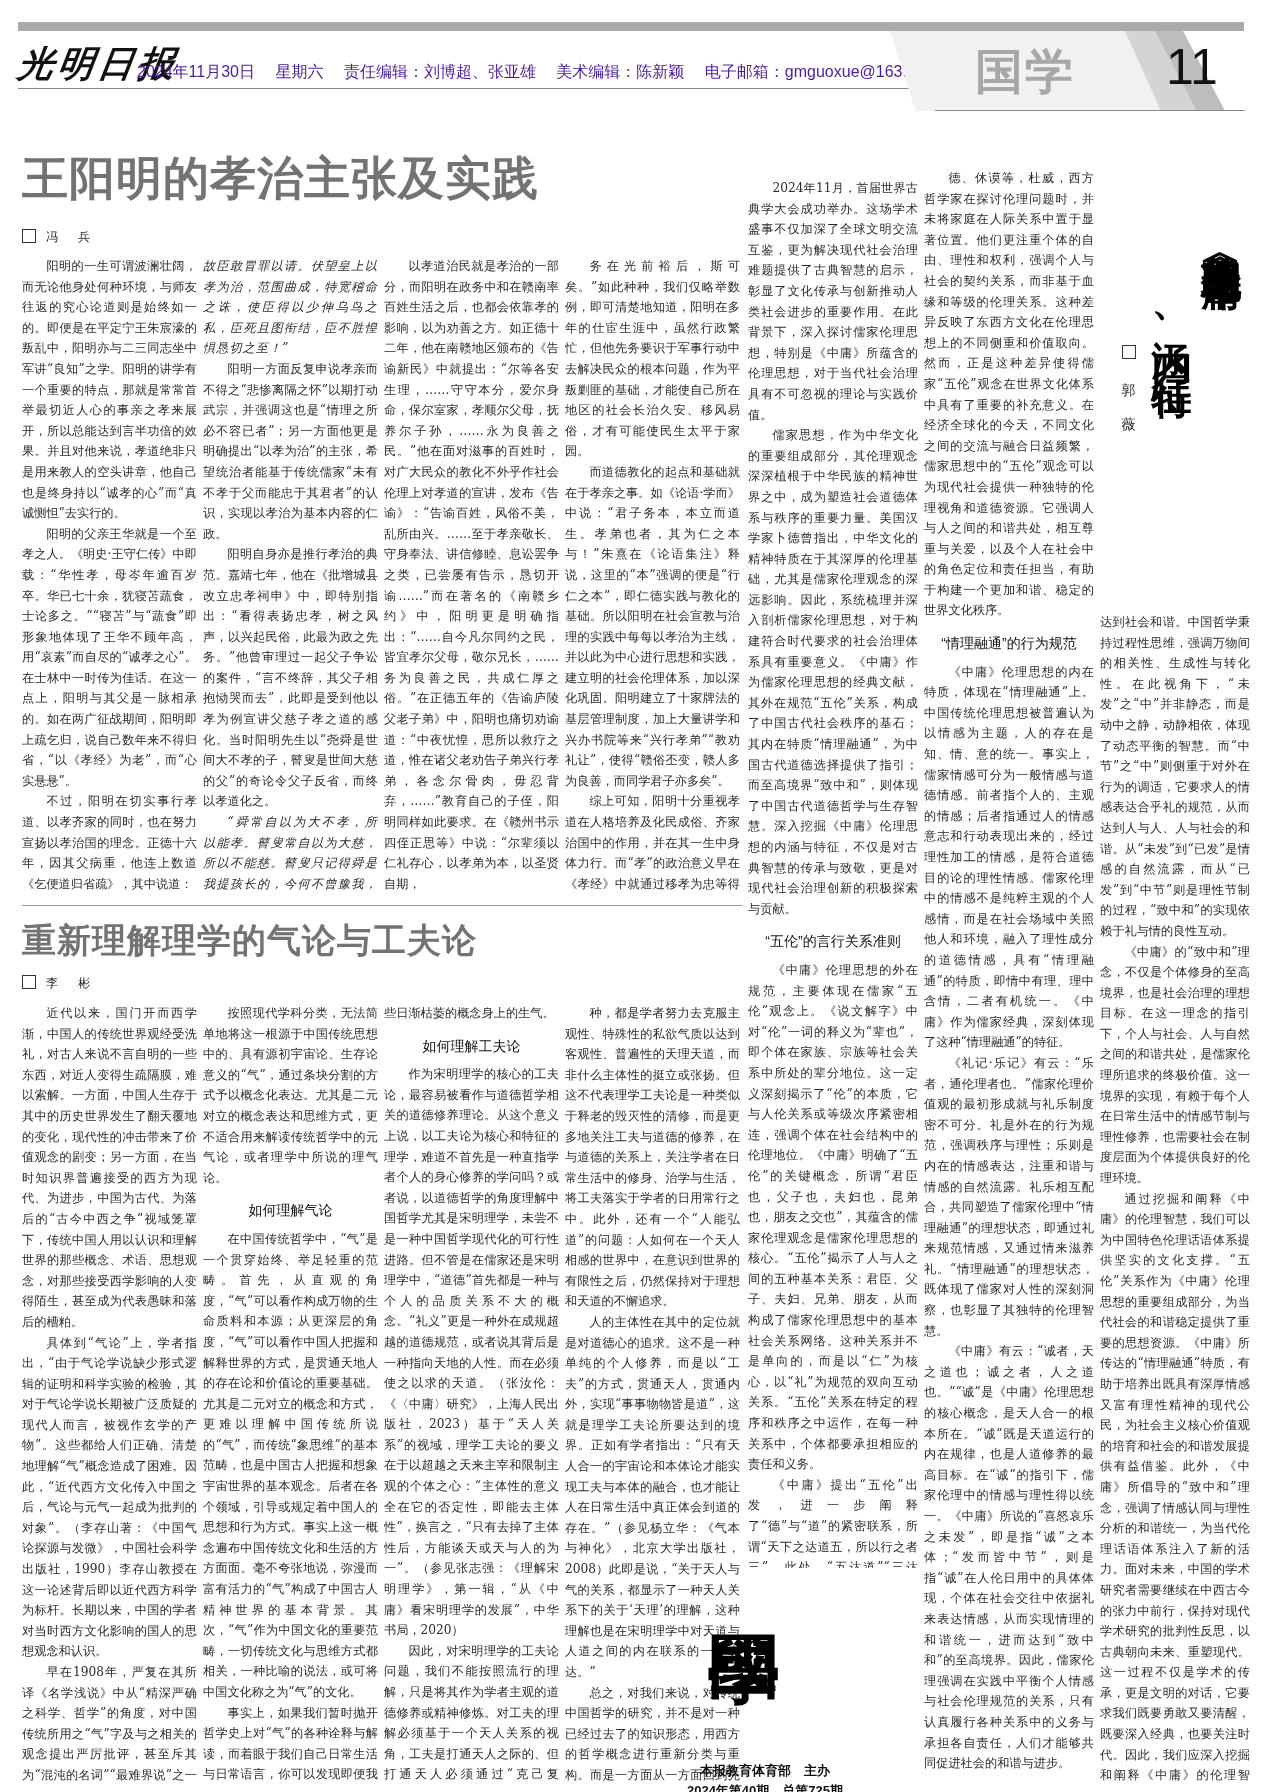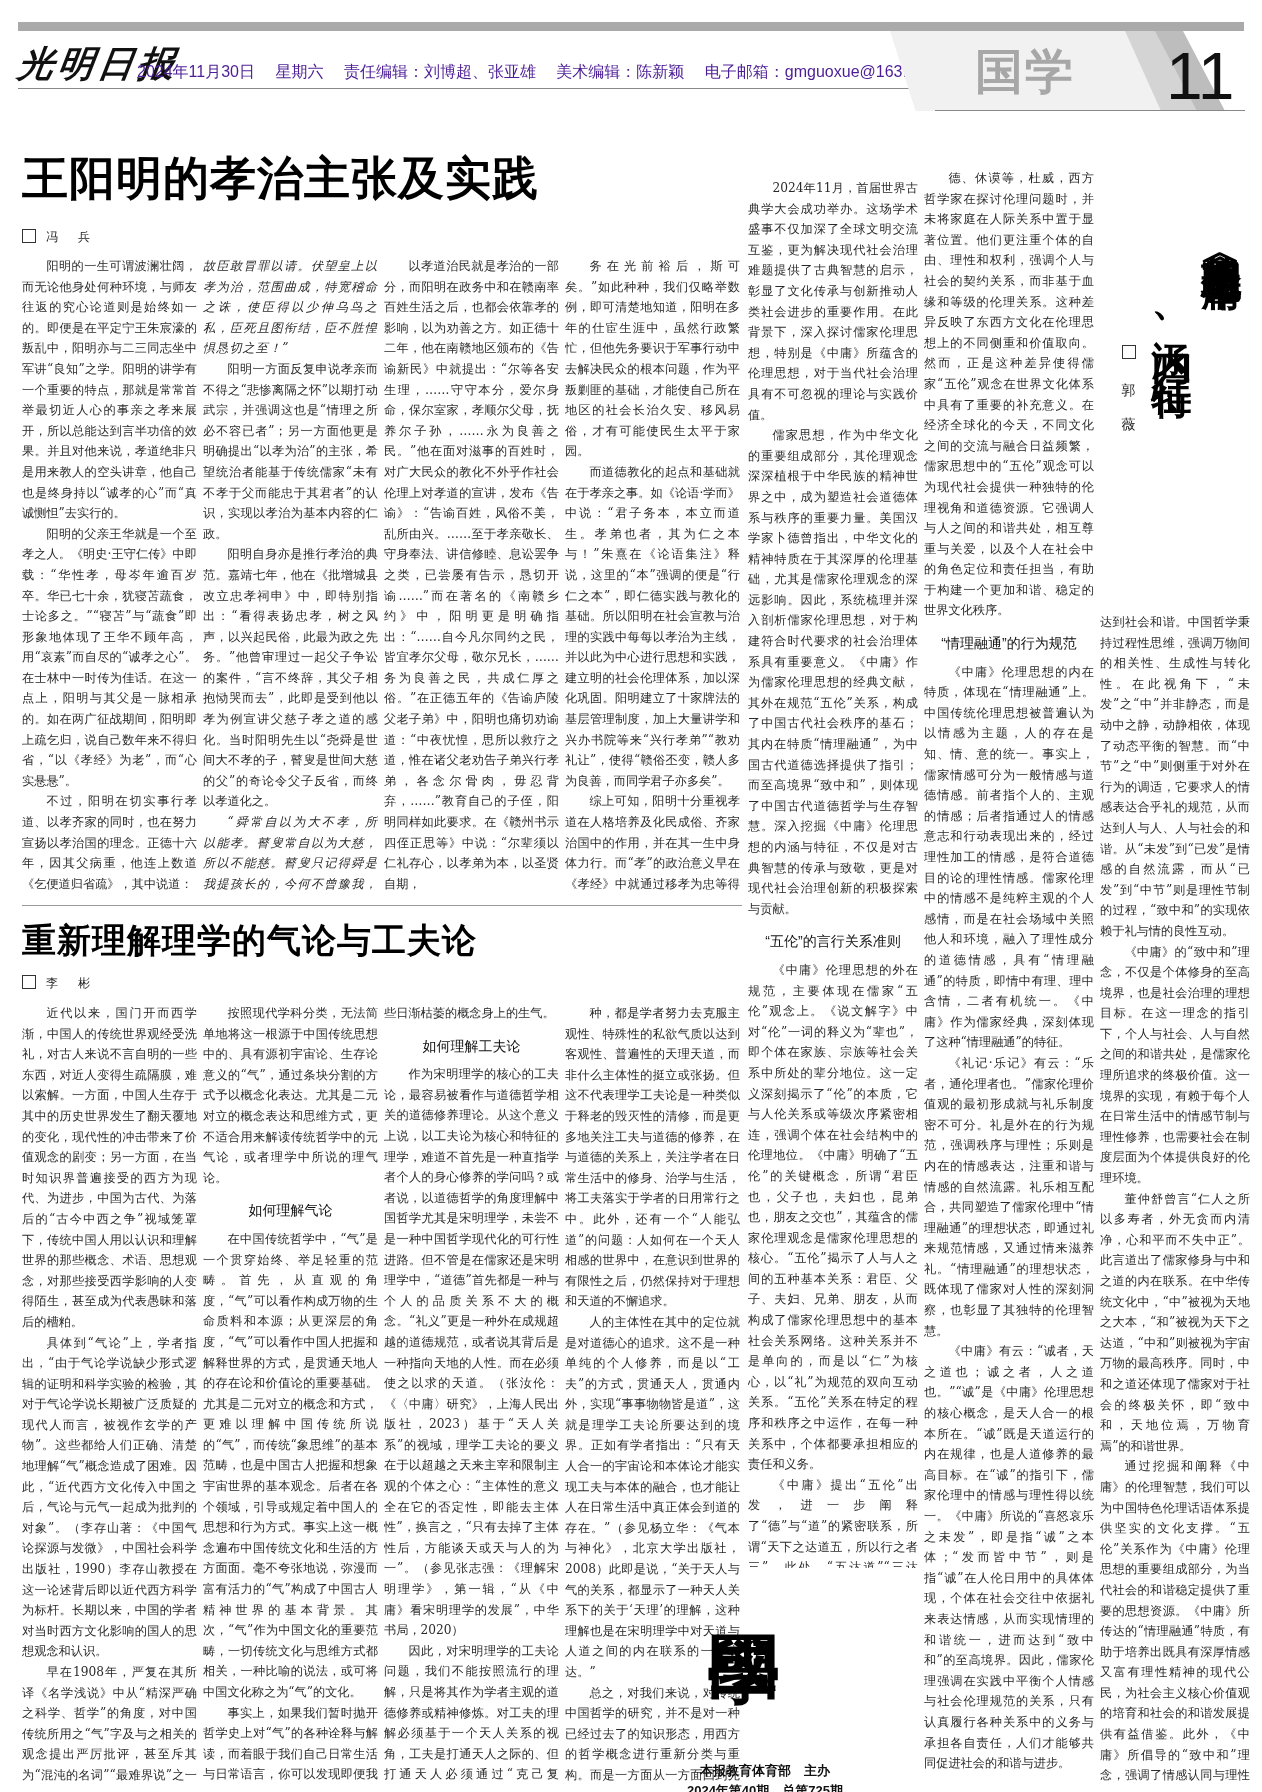--- a/index.html
+++ b/index.html
@@ -10,25 +10,25 @@
   .top-bar { position: absolute; left: 18px; top: 22px; width: 1226px; height: 9px; background: #aaaaaa; }
   .logo { position: absolute; left: 18px; top: 40px; font-family: "DejaVu Serif", serif; font-size: 36px; font-style: italic; font-weight: bold; letter-spacing: 4px; color: #111; transform: skewX(-8deg); }
   .meta-line { position: absolute; left: 137px; top: 62px; font-family: "Liberation Sans", sans-serif; font-size: 16px; color: #4c1d95; white-space: nowrap; }
   .meta-line span { margin-right: 16px; }
   .header-rule { position: absolute; left: 18px; top: 88px; width: 900px; height: 1px; background: #888; }
   .section-tab { position: absolute; left: 890px; top: 31px; width: 372px; height: 80px; }
   .section-tab .tab-light { position: absolute; left: 0; top: 0; width: 320px; height: 80px; background: #f1f1f1; clip-path: polygon(0 0, 84% 0, 100% 100%, 8% 100%); }
   .section-tab .tab-mid { position: absolute; left: 235px; top: 0; width: 90px; height: 80px; background: #d4d4d4; clip-path: polygon(0 0, 60% 0, 100% 100%, 40% 100%); }
   .section-tab .tab-dark { position: absolute; left: 265px; top: 0; width: 70px; height: 80px; background: #bdbdbd; clip-path: polygon(0 0, 40% 0, 100% 100%, 60% 100%); }
   .section-label { position: absolute; left: 975px; top: 40px; font-family: "DejaVu Serif", serif; font-weight: bold; font-size: 48px; color: #a7a7a7; letter-spacing: 2px; }
-  .page-number { position: absolute; left: 1166px; top: 38px; font-family: "Liberation Sans", sans-serif; font-size: 66px; color: #111; }
+  .page-number { position: absolute; left: 1166px; top: 38px; font-family: "Liberation Sans", sans-serif; font-size: 50px; color: #111; }
   .tab-rule { position: absolute; left: 935px; top: 110px; width: 310px; height: 1px; background: #888; }
 
   
-  .headline { position: absolute; font-family: "DejaVu Serif", serif; font-weight: bold; color: #000000; white-space: nowrap; }
+  .headline { position: absolute; font-family: "DejaVu Serif", serif; font-weight: bold; color: #737373; white-space: nowrap; }
   .byline { position: absolute; font-size: 12px; color: #222; letter-spacing: 4px; }
   .byline .box { display: inline-block; width: 14px; height: 14px; border: 1.5px solid #333; vertical-align: -2px; margin-right: 10px; }
   .col { position: absolute; font-size: 12.2px; line-height: 20.6px; color: #2a2a2a; text-align: justify; overflow: hidden; }
   .col p { text-indent: 2em; }
   .col p.no-indent { text-indent: 0; }
   .col .kai { font-family: "DejaVu Serif", serif; font-style: italic; letter-spacing: 1px; }
   .col .subhead { text-indent: 0; text-align: center; font-family: "Liberation Sans", sans-serif; font-weight: normal; font-size: 14px; margin: 12px 0 8px; color: #111; }
   .divider { position: absolute; height: 1px; background: #999; }
 
   
@@ -127,21 +127,20 @@
     <p>德、休谟等，杜威，西方哲学家在探讨伦理问题时，并未将家庭在人际关系中置于显著位置。他们更注重个体的自由、理性和权利，强调个人与社会的契约关系，而非基于血缘和等级的伦理关系。这种差异反映了东西方文化在伦理思想上的不同侧重和价值取向。然而，正是这种差异使得儒家“五伦”观念在世界文化体系中具有了重要的补充意义。在经济全球化的今天，不同文化之间的交流与融合日益频繁，儒家思想中的“五伦”观念可以为现代社会提供一种独特的伦理视角和道德资源。它强调人与人之间的和谐共处，相互尊重与关爱，以及个人在社会中的角色定位和责任担当，有助于构建一个更加和谐、稳定的世界文化秩序。</p>
     <p class="subhead">“情理融通”的行为规范</p>
     <p>《中庸》伦理思想的内在特质，体现在“情理融通”上。中国传统伦理思想被普遍认为以情感为主题，人的存在是知、情、意的统一。事实上，儒家情感可分为一般情感与道德情感。前者指个人的、主观的情感；后者指通过人的情感意志和行动表现出来的，经过理性加工的情感，是符合道德目的论的理性情感。儒家伦理中的情感不是纯粹主观的个人感情，而是在社会场域中关照他人和环境，融入了理性成分的道德情感，具有“情理融通”的特质，即情中有理、理中含情，二者有机统一。《中庸》作为儒家经典，深刻体现了这种“情理融通”的特征。</p>
     <p>《礼记·乐记》有云：“乐者，通伦理者也。”儒家伦理价值观的最初形成就与礼乐制度密不可分。礼是外在的行为规范，强调秩序与理性；乐则是内在的情感表达，注重和谐与情感的自然流露。礼乐相互配合，共同塑造了儒家伦理中“情理融通”的理想状态，即通过礼来规范情感，又通过情来滋养礼。“情理融通”的理想状态，既体现了儒家对人性的深刻洞察，也彰显了其独特的伦理智慧。</p>
     <p>《中庸》有云：“诚者，天之道也；诚之者，人之道也。”“诚”是《中庸》伦理思想的核心概念，是天人合一的根本所在。“诚”既是天道运行的内在规律，也是人道修养的最高目标。在“诚”的指引下，儒家伦理中的情感与理性得以统一。《中庸》所说的“喜怒哀乐之未发”，即是指“诚”之本体；“发而皆中节”，则是指“诚”在人伦日用中的具体体现，个体在社会交往中依据礼来表达情感，从而实现情理的和谐统一，进而达到“致中和”的至高境界。因此，儒家伦理强调在实践中平衡个人情感与社会伦理规范的关系，只有认真履行各种关系中的义务与承担各自责任，人们才能够共同促进社会的和谐与进步。</p>
     <p class="subhead">“守中致和”的哲学理念</p>
   </div>
 <div class="col" style="left:1100px; top:612px; width:150px; height:1176px;">
     <p class="no-indent">达到社会和谐。中国哲学秉持过程性思维，强调万物间的相关性、生成性与转化性。在此视角下，“未发”之“中”并非静态，而是动中之静，动静相依，体现了动态平衡的智慧。而“中节”之“中”则侧重于对外在行为的调适，它要求人的情感表达合乎礼的规范，从而达到人与人、人与社会的和谐。从“未发”到“已发”是情感的自然流露，而从“已发”到“中节”则是理性节制的过程，“致中和”的实现依赖于礼与情的良性互动。</p>
     <p>《中庸》的“致中和”理念，不仅是个体修身的至高境界，也是社会治理的理想目标。在这一理念的指引下，个人与社会、人与自然之间的和谐共处，是儒家伦理所追求的终极价值。这一境界的实现，有赖于每个人在日常生活中的情感节制与理性修养，也需要社会在制度层面为个体提供良好的伦理环境。</p>
-    <p>董仲舒曾言“仁人之所以多寿者，外无贪而内清净，心和平而不失中正”。此言道出了儒家修身与中和之道的内在联系。在中华传统文化中，“中”被视为天地之大本，“和”被视为天下之达道，“中和”则被视为宇宙万物的最高秩序。同时，中和之道还体现了儒家对于社会的终极关怀，即“致中和，天地位焉，万物育焉”的和谐世界。</p>
     <p>通过挖掘和阐释《中庸》的伦理智慧，我们可以为中国特色伦理话语体系提供坚实的文化支撑。“五伦”关系作为《中庸》伦理思想的重要组成部分，为当代社会的和谐稳定提供了重要的思想资源。《中庸》所传达的“情理融通”特质，有助于培养出既具有深厚情感又富有理性精神的现代公民，为社会主义核心价值观的培育和社会的和谐发展提供有益借鉴。此外，《中庸》所倡导的“致中和”理念，强调了情感认同与理性分析的和谐统一，为当代伦理话语体系注入了新的活力。面对未来，中国的学术研究者需要继续在中西古今的张力中前行，保持对现代学术研究的批判性反思，以古典朝向未来、重塑现代。这一过程不仅是学术的传承，更是文明的对话，它要求我们既要勇敢又要清醒，既要深入经典，也要关注时代。因此，我们应深入挖掘和阐释《中庸》的伦理智慧，并结合当代社会的实际需求和发展趋势，探索其在现代社会治理和文化建设中的应用之道，推动其创新发展。这不仅有助于推动社会的和谐与文明进步，更能为构建人类命运共同体提供有益的文化借鉴和道德支撑。</p>
   </div>
 
 <div class="vtitle" style="left:1195px; top:240px; font-size:40px; letter-spacing:-2px;">《中庸》伦理思想的</div>
 <div class="vtitle" style="left:1145px; top:312px; font-size:40px; letter-spacing:-2px;">内涵、特征</div>
 <div class="vbyline" style="left:1120px; top:345px;">
   <span class="box"></span><span>郭　薇</span>
 </div>
 
 <div class="seal">

